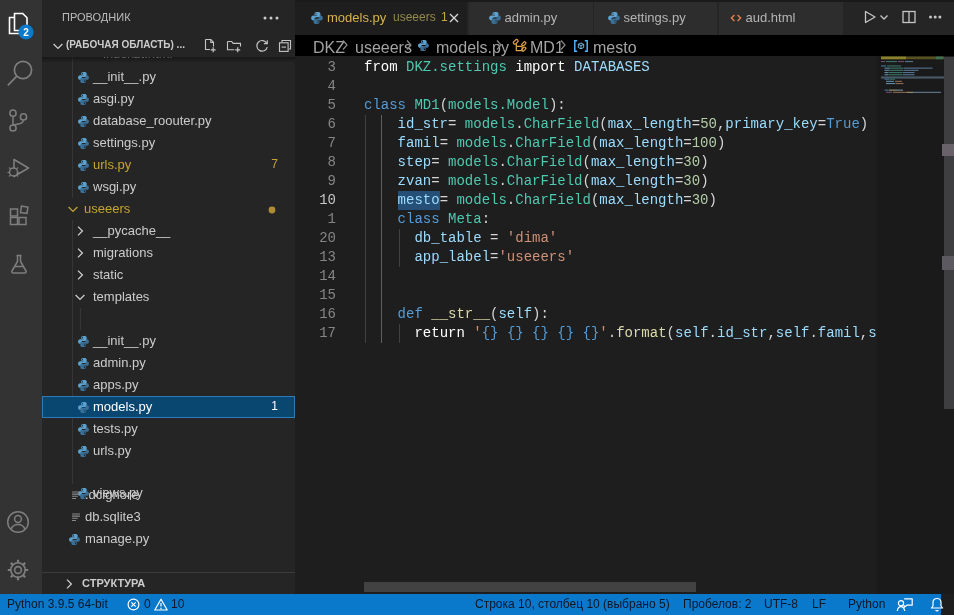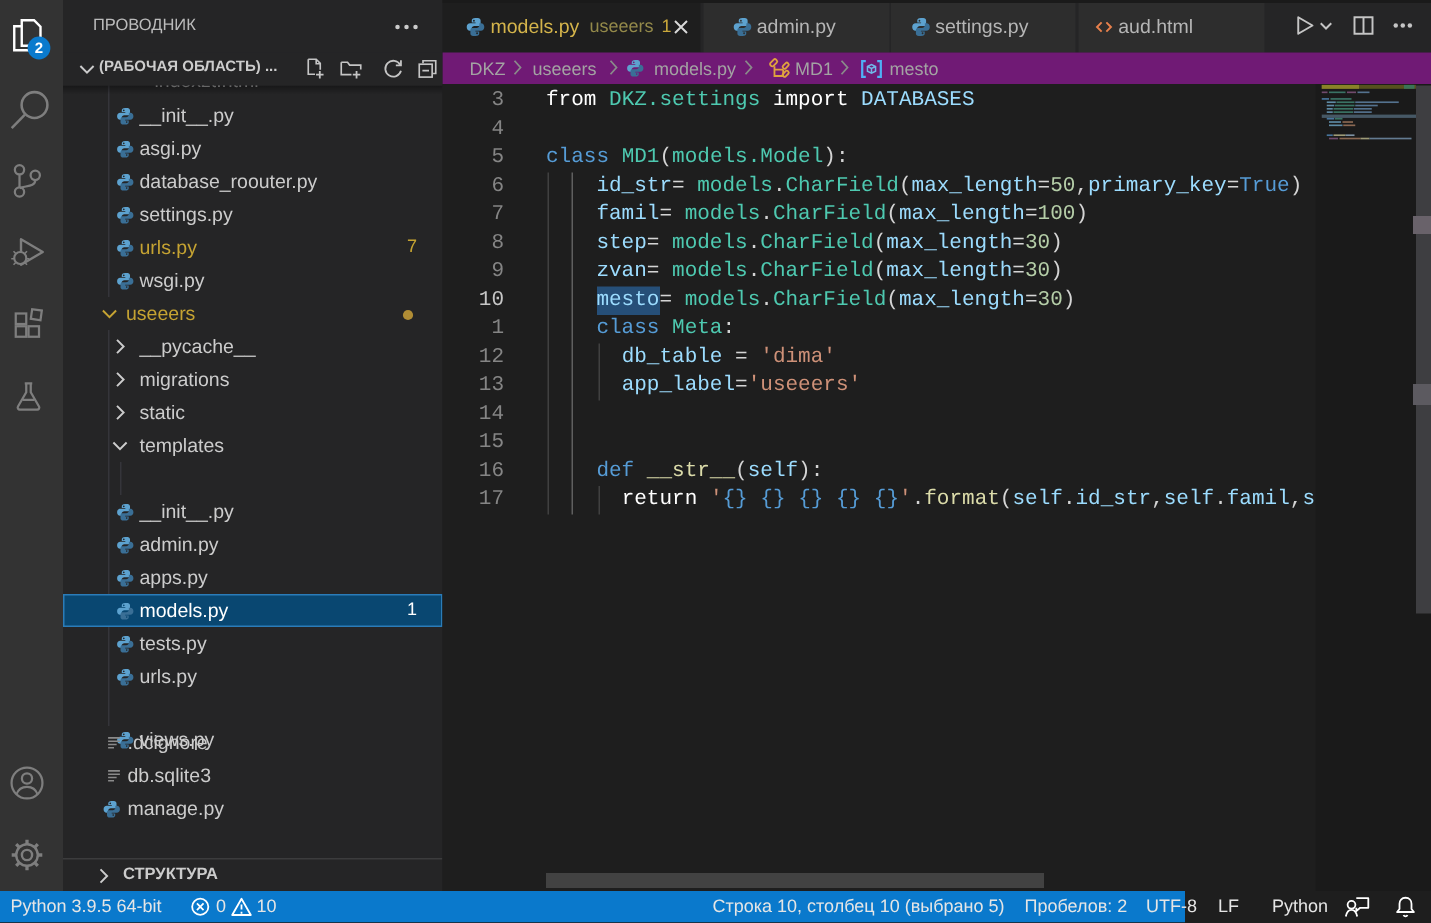--- a/index.html
+++ b/index.html
@@ -27,35 +27,35 @@
   .guide { position:absolute; width:1px; background:#35353a; }
   #structrow { position:absolute; left:0; top:572px; width:253px; height:21px; border-top:1px solid #3c3c3d; }
 
   
   #tabbar { left:295px; top:0; width:659px; height:35px; background:#252526; }
   .tab { position:absolute; top:0; height:35px; background:#2d2d2d; }
   .tab .icon { position:absolute; top:10px; }
   .tab .nm { position:absolute; top:10px; font-size:13px; color:#b5b5b5; white-space:nowrap; }
 
   
-  #crumbs { left:295px; top:35px; width:659px; height:21px; background:#701a75; font-size:12px; color:#a3a3a3; }
+  #crumbs { left:295px; top:35px; width:659px; height:21px; background:#000000; font-size:16px; color:#a3a3a3; }
   #crumbs span { position:absolute; top:4px; white-space:nowrap; }
 
   
   #editor { left:295px; top:56px; width:659px; height:538px; background:#1e1e1e; overflow:hidden; }
   .cl { position:absolute; left:69px; width:513px; height:19px; line-height:19px;
     font-family:"Liberation Mono", monospace; font-size:14px; color:#d4d4d4; white-space:pre; overflow:hidden; }
   .ln { position:absolute; left:13px; width:28px; height:19px; line-height:19px; text-align:right;
     font-family:"Liberation Mono", monospace; font-size:14px; color:#858585; }
   .k { color:#569cd6; } .p { color:#ffffff; } .t { color:#4ec9b0; }
   .v { color:#9cdcfe; } .s { color:#ce9178; } .n { color:#b5cea8; } .y { color:#dcdcaa; }
   .eguide { position:absolute; width:1px; background:#404040; }
 
   
-  #status { left:0; top:594px; width:790px; height:21px; background:#0a79cc; color:#e5e5e5; font-size:12px; }
+  #status { left:0; top:594px; width:941px; height:21px; background:#0a79cc; color:#0f172a; font-size:12px; }
   #status .it { position:absolute; top:3px; white-space:nowrap; }
 </style>
 </head>
 <body>
 <div id="app">
 
   <div class="abs" id="actbar">
 
     <div class="act" style="top:0;">
       <svg width="26" height="26" viewBox="0 0 26 26" style="left:5px;top:11px;">
@@ -425,21 +425,21 @@
 
     <div class="ln" style="top:1.5px;">3</div>
     <div class="ln" style="top:20.5px;">4</div>
     <div class="ln" style="top:39.5px;">5</div>
     <div class="ln" style="top:58.5px;">6</div>
     <div class="ln" style="top:77.5px;">7</div>
     <div class="ln" style="top:96.5px;">8</div>
     <div class="ln" style="top:115.5px;">9</div>
     <div class="ln" style="top:134.5px;color:#c6c6c6;">10</div>
     <div class="ln" style="top:153.5px;">1</div>
-    <div class="ln" style="top:172.5px;">12</div>
+    <div class="ln" style="top:172.5px;">20</div>
     <div class="ln" style="top:191.5px;">13</div>
     <div class="ln" style="top:210.5px;">14</div>
     <div class="ln" style="top:229.5px;">15</div>
     <div class="ln" style="top:248.5px;">16</div>
     <div class="ln" style="top:267.5px;">17</div>
 
     <div class="cl" style="top:1.5px;"><span class="p">from</span> <span class="t">DKZ.settings</span> <span class="p">import</span> <span class="v">DATABASES</span></div>
     <div class="cl" style="top:39.5px;"><span class="k">class</span> <span class="t">MD1</span>(<span class="t">models.Model</span>):</div>
     <div class="cl" style="top:58.5px;">    <span class="v">id_str</span>= <span class="t">models</span>.<span class="t">CharField</span>(<span class="v">max_length</span>=<span class="n">50</span>,<span class="v">primary_key</span>=<span class="k">True</span>)</div>
     <div class="cl" style="top:77.5px;">    <span class="v">famil</span>= <span class="t">models</span>.<span class="t">CharField</span>(<span class="v">max_length</span>=<span class="n">100</span>)</div>

